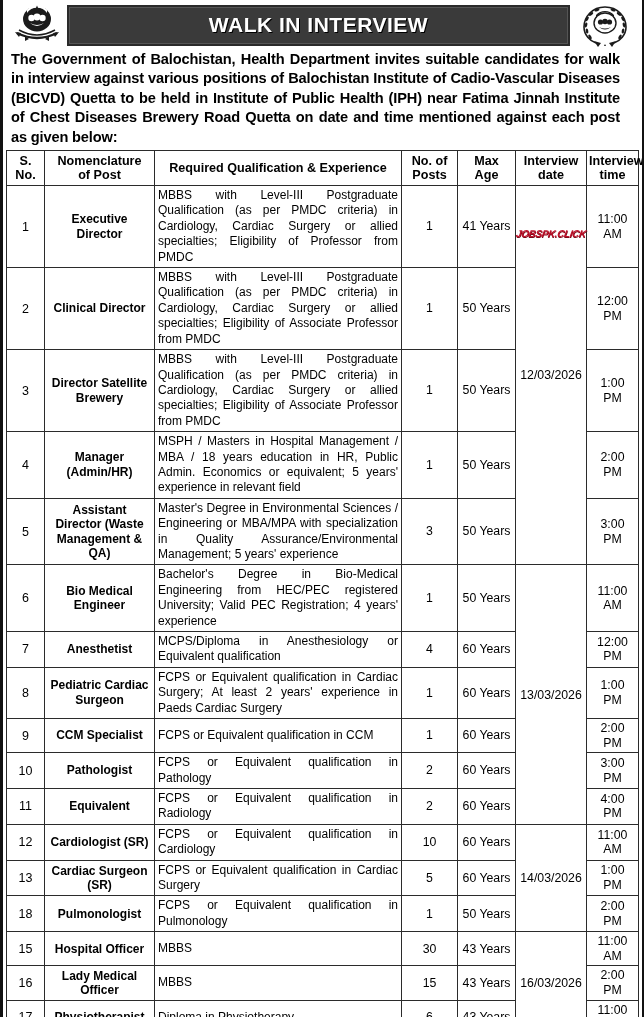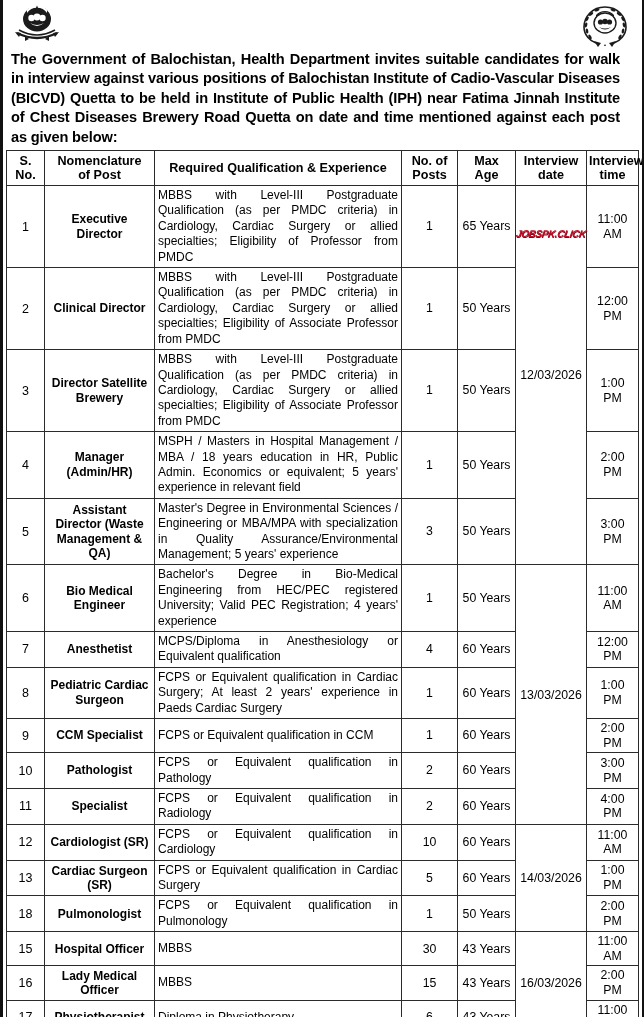--- a/index.html
+++ b/index.html
@@ -163,20 +163,23 @@
       <path d="M19 20 Q26 26 33 20 Q26 24 19 20 Z" fill="#fff"></path>
       <path d="M26 2.5 l1.1 2.6 2.6 0.3 -2 1.9 0.6 2.7 -2.3-1.4 -2.3 1.4 0.6-2.7 -2-1.9 2.6-0.3 Z" fill="#1b1b1b"></path>
       <path d="M6 30 Q26 40 46 30" stroke="#1b1b1b" stroke-width="2.4" fill="none"></path>
       <path d="M8 27 Q26 37 44 27" stroke="#1b1b1b" stroke-width="1.6" fill="none"></path>
       <path d="M4 29 l6 1 -2 4 Z" fill="#1b1b1b"></path>
       <path d="M48 29 l-6 1 2 4 Z" fill="#1b1b1b"></path>
       <path d="M14 33 l4 3 -4 2 Z" fill="#1b1b1b"></path>
       <path d="M38 33 l-4 3 4 2 Z" fill="#1b1b1b"></path>
     </svg>
 
+    <div class="banner">
+      <span class="banner-text">WALK IN INTERVIEW</span>
+    </div>
 
     <svg class="logo right" viewBox="0 0 62 44">
       <path d="M31 4 C18 4 10 14 10 24 C10 32 16 38 22 40" stroke="#1b1b1b" stroke-width="1.6" fill="none"></path>
       <path d="M31 4 C44 4 52 14 52 24 C52 32 46 38 40 40" stroke="#1b1b1b" stroke-width="1.6" fill="none"></path>
       <g fill="#1b1b1b">
         <ellipse cx="13" cy="16" rx="2.6" ry="1.3" transform="rotate(-55 13 16)"></ellipse>
         <ellipse cx="12" cy="22" rx="2.6" ry="1.3" transform="rotate(-75 12 22)"></ellipse>
         <ellipse cx="13" cy="28" rx="2.6" ry="1.3" transform="rotate(-100 13 28)"></ellipse>
         <ellipse cx="16" cy="34" rx="2.6" ry="1.3" transform="rotate(-120 16 34)"></ellipse>
         <ellipse cx="17" cy="11" rx="2.6" ry="1.3" transform="rotate(-35 17 11)"></ellipse>
@@ -241,21 +244,21 @@
           <div>time</div>
         </th>
       </tr>
     </thead>
     <tbody id="jobs-body">
         <tr>
           <td class="c-sno">1</td>
           <td class="c-post">Executive Director</td>
           <td class="c-qual">MBBS with Level-III Postgraduate Qualification (as per PMDC criteria) in Cardiology, Cardiac Surgery or allied specialties; Eligibility of Professor from PMDC</td>
           <td class="c-posts">1</td>
-          <td class="c-age">65 Years</td>
+          <td class="c-age">41 Years</td>
           <td class="c-date" rowspan="5">
             <div class="watermark" style="color: rgb(192, 16, 42); position: absolute; top: 42px; left: 50%; transform: translateX(-50%) skewX(-10deg);">JOBSPK.CLICK</div>
             <div>12/03/2026</div>
           </td>
           <td class="c-time">11:00 AM</td>
         </tr>
         <tr>
           <td class="c-sno">2</td>
           <td class="c-post">Clinical Director</td>
           <td class="c-qual">MBBS with Level-III Postgraduate Qualification (as per PMDC criteria) in Cardiology, Cardiac Surgery or allied specialties; Eligibility of Associate Professor from PMDC</td>
@@ -323,21 +326,21 @@
         <tr>
           <td class="c-sno">10</td>
           <td class="c-post">Pathologist</td>
           <td class="c-qual">FCPS or Equivalent qualification in Pathology</td>
           <td class="c-posts">2</td>
           <td class="c-age">60 Years</td>
           <td class="c-time">3:00 PM</td>
         </tr>
         <tr>
           <td class="c-sno">11</td>
-          <td class="c-post">Specialist</td>
+          <td class="c-post">Equivalent</td>
           <td class="c-qual">FCPS or Equivalent qualification in Radiology</td>
           <td class="c-posts">2</td>
           <td class="c-age">60 Years</td>
           <td class="c-time">4:00 PM</td>
         </tr>
         <tr>
           <td class="c-sno">12</td>
           <td class="c-post">Cardiologist (SR)</td>
           <td class="c-qual">FCPS or Equivalent qualification in Cardiology</td>
           <td class="c-posts">10</td>

